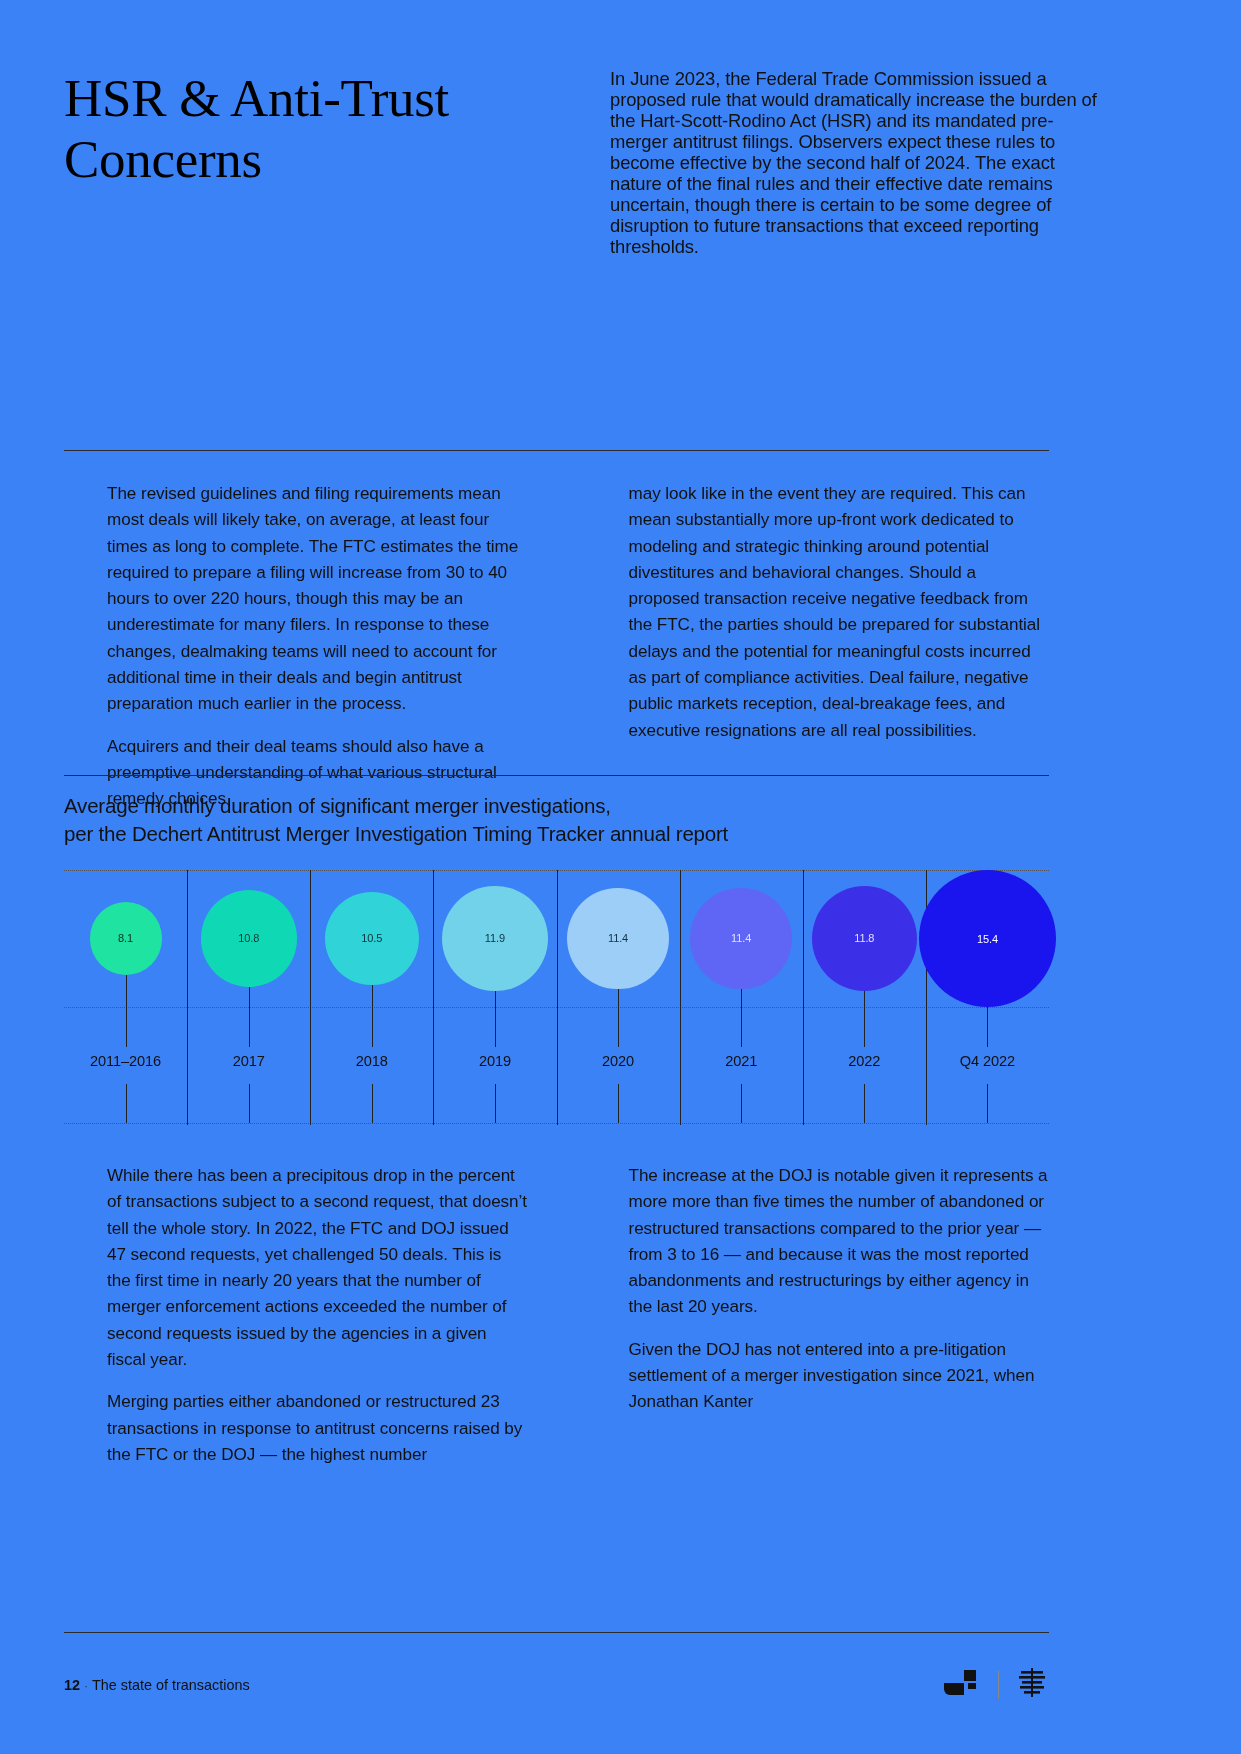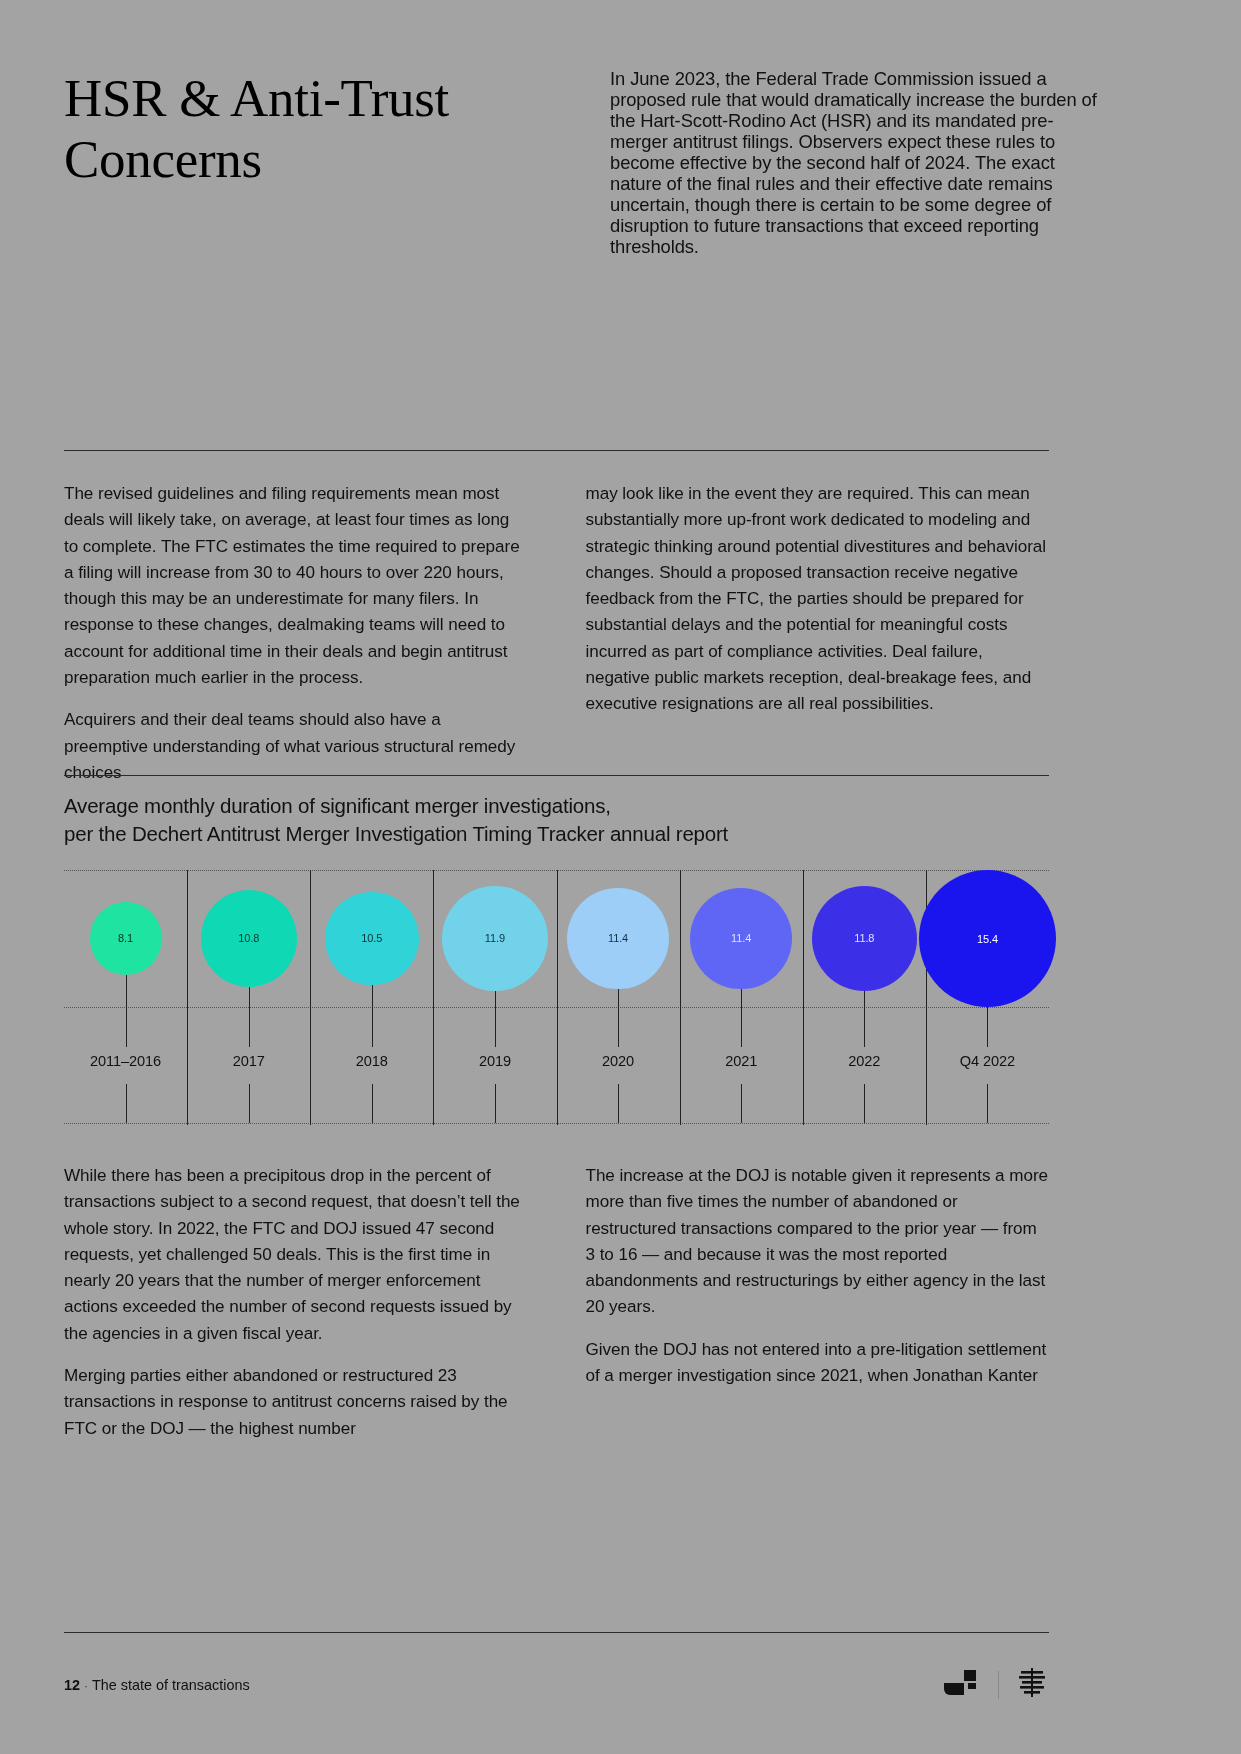--- a/index.html
+++ b/index.html
@@ -15,21 +15,21 @@
     color: #111111;
     position: relative;
     overflow: hidden;
   }
 
   .page {
     position: absolute;
     left: 0; top: 0;
     width: 1241px;
     height: 1754px;
-    background: #a3a3a3;
+    background: #3b82f6;
   }
 
   
   .hero {
     position: absolute;
     left: 64px;
     top: 68px;
     width: 1113px;
     display: flex;
     gap: 56px;
@@ -65,21 +65,21 @@
 
   
   .cols-upper {
     position: absolute;
     left: 64px;
     top: 481px;
     width: 985px;
     display: flex;
     gap: 58px;
   }
-  .col { width: 478px; }
+  .col { width: 478px; margin-left: 43px; }
   .col p {
     font-size: 17.1px;
     line-height: 26.3px;
     color: #111;
     letter-spacing: -0.05px;
   }
   .col p + p { margin-top: 16px; }
 
   
   .chart-block {

